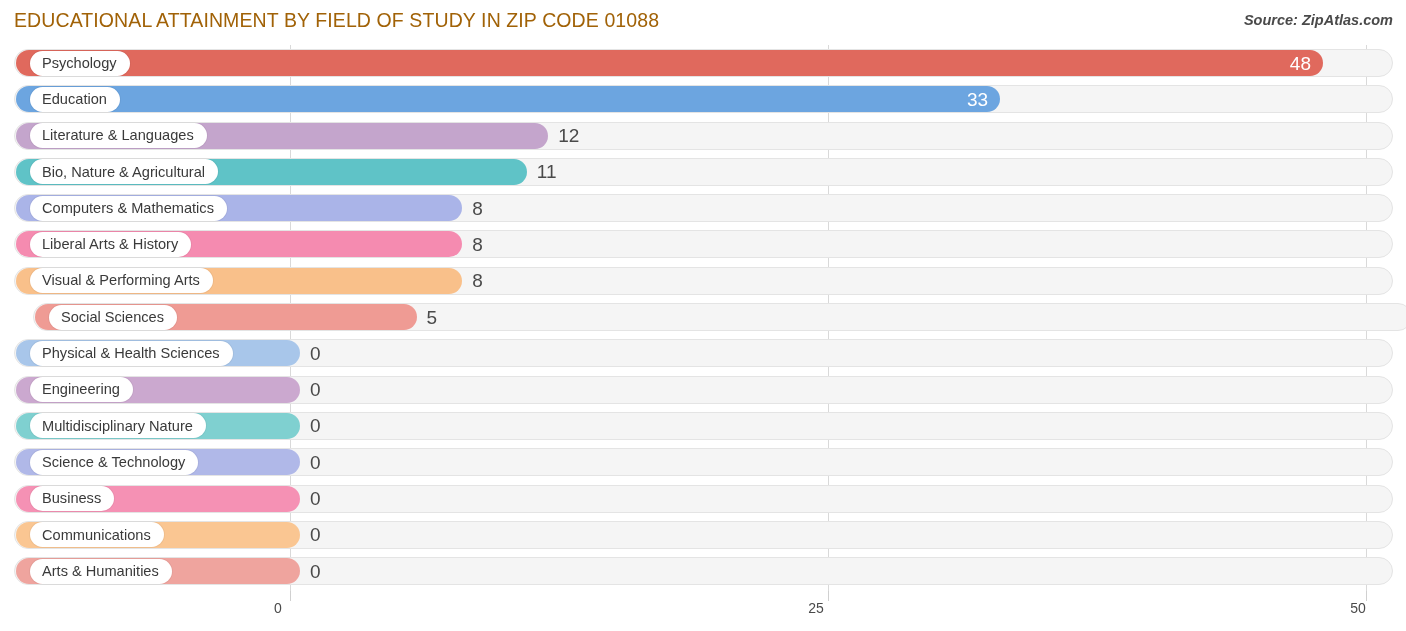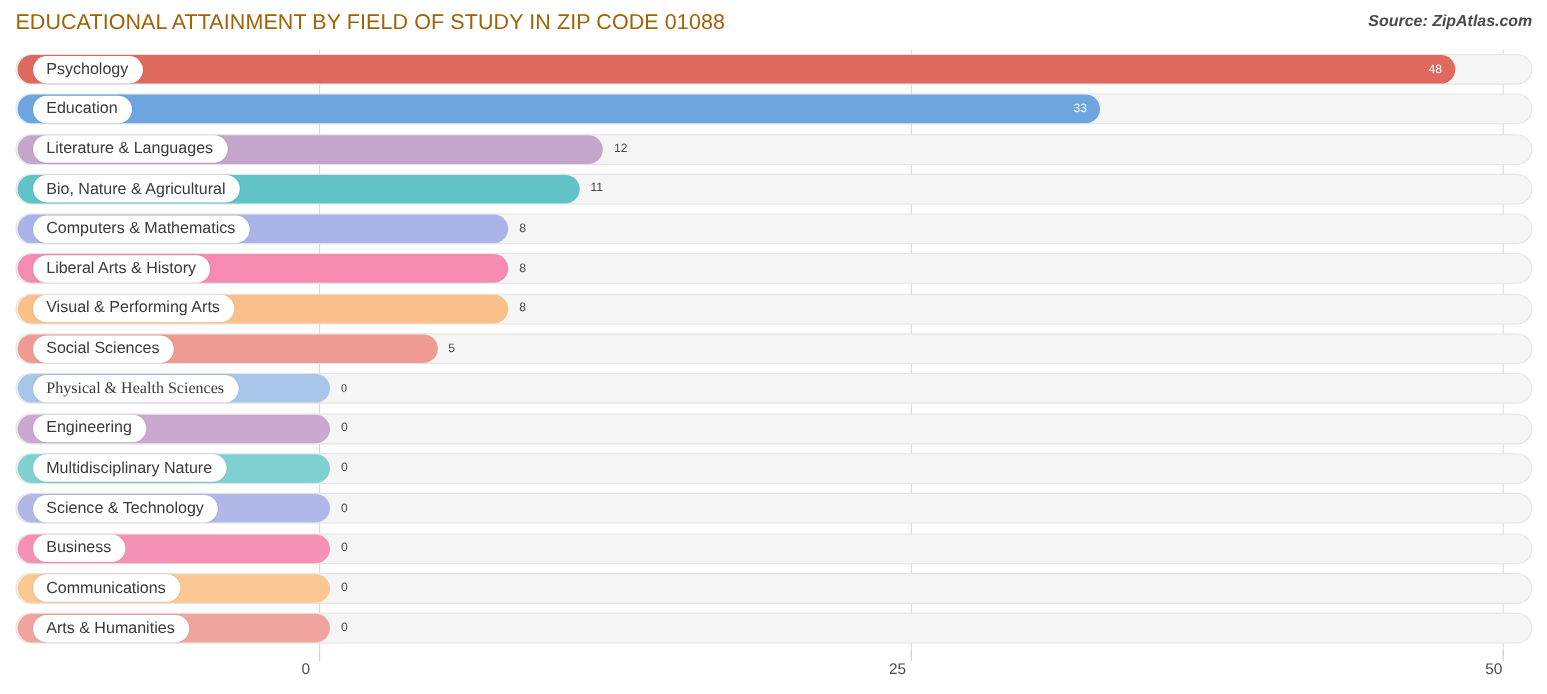--- a/index.html
+++ b/index.html
@@ -58,21 +58,21 @@
     border-radius: 13px;
     box-shadow: 0 0 0 1px rgba(0,0,0,.045);
   }
   .label-pill span {
     font-size: 14.6px; color: #3a3a3a; white-space: nowrap; line-height: 1;
   }
   
   .value {
     position: absolute; top: 5px; height: 26px;
     display: flex; align-items: center;
-    font-size: 11px; line-height: 1; white-space: nowrap;
+    font-size: 19px; line-height: 1; white-space: nowrap;
   }
   .value.outside { color: #4a4a4a; }
   .value.inside  { color: #ffffff; }
 
   
   .axis { position: absolute; left: 0; top: 597px; width: 1406px; height: 34px; }
   .tick {
     position: absolute; top: 3px;
     font-size: 14px; color: #4a4a4a;
     transform: translateX(-50%);
@@ -146,29 +146,29 @@
           <div class="value outside" style="left: 472.16px;">8</div>
         </div>
         <div class="row" style="height: 36.3px;">
           <div class="track"></div>
           <div class="bar" style="width: 446.16px; background: rgb(249, 192, 138);"></div>
           <div class="label-pill">
             <span>Visual &amp; Performing Arts</span>
           </div>
           <div class="value outside" style="left: 472.16px;">8</div>
         </div>
-        <div class="row" style="height: 36.3px;">
+        <div class="row" style="height: 36.3px; margin-left: 19px;">
           <div class="track"></div>
           <div class="bar" style="width: 381.6px; background: rgb(239, 155, 148);"></div>
           <div class="label-pill">
             <span>Social Sciences</span>
           </div>
           <div class="value outside" style="left: 407.6px;">5</div>
         </div>
-        <div class="row" style="height: 36.3px; font-family: Liberation Serif, serif;">
+        <div class="row" style="height: 36.3px;">
           <div class="track"></div>
           <div class="bar" style="width: 284px; background: rgb(168, 198, 234);"></div>
           <div class="label-pill">
             <span>Physical &amp; Health Sciences</span>
           </div>
           <div class="value outside" style="left: 310px;">0</div>
         </div>
         <div class="row" style="height: 36.3px;">
           <div class="track"></div>
           <div class="bar" style="width: 284px; background: rgb(203, 168, 207);"></div>

